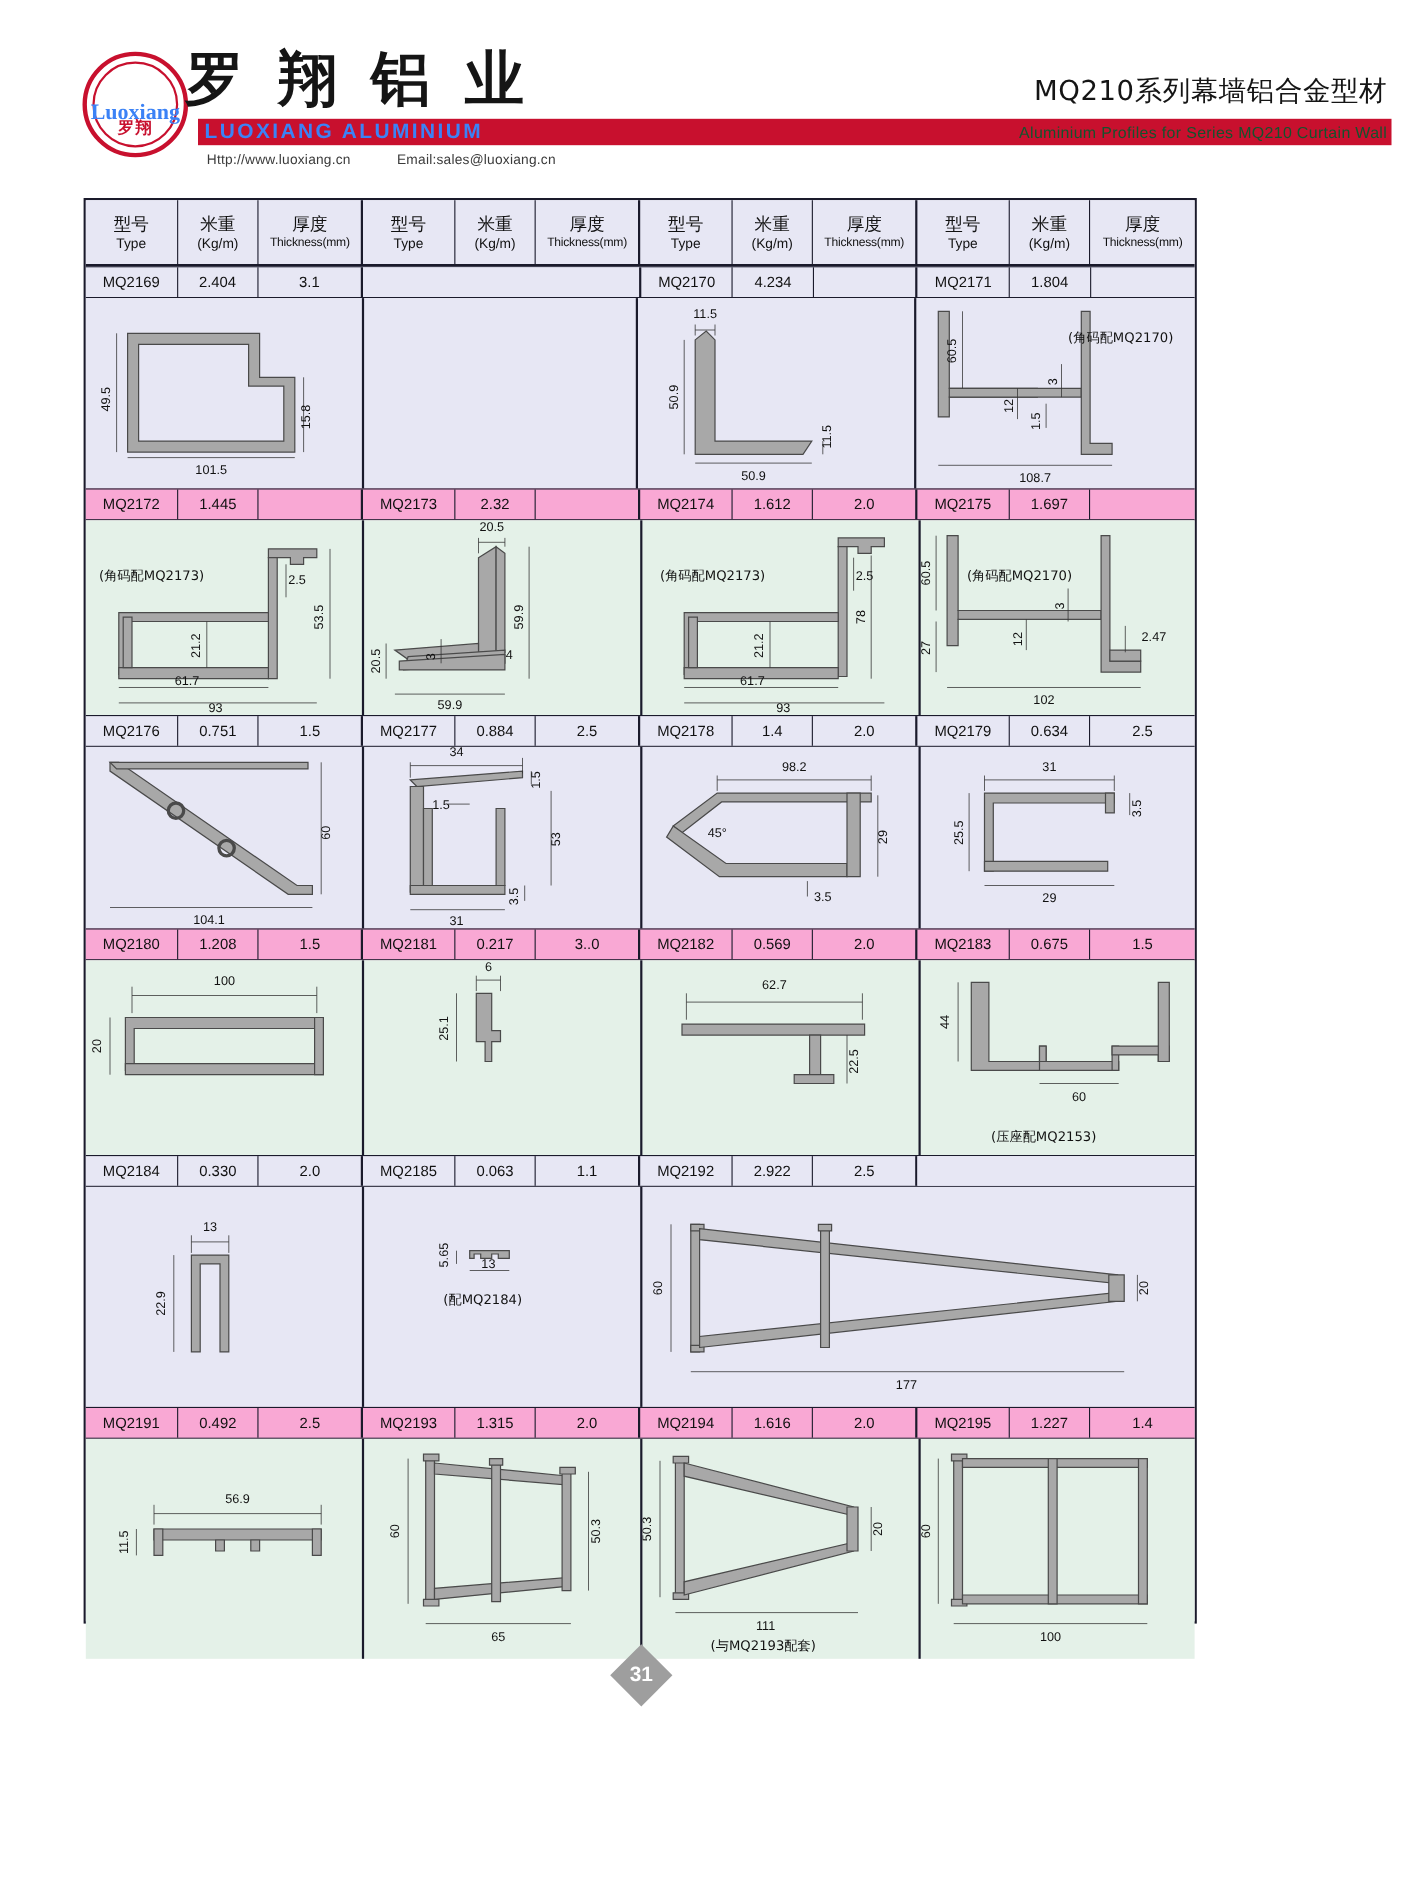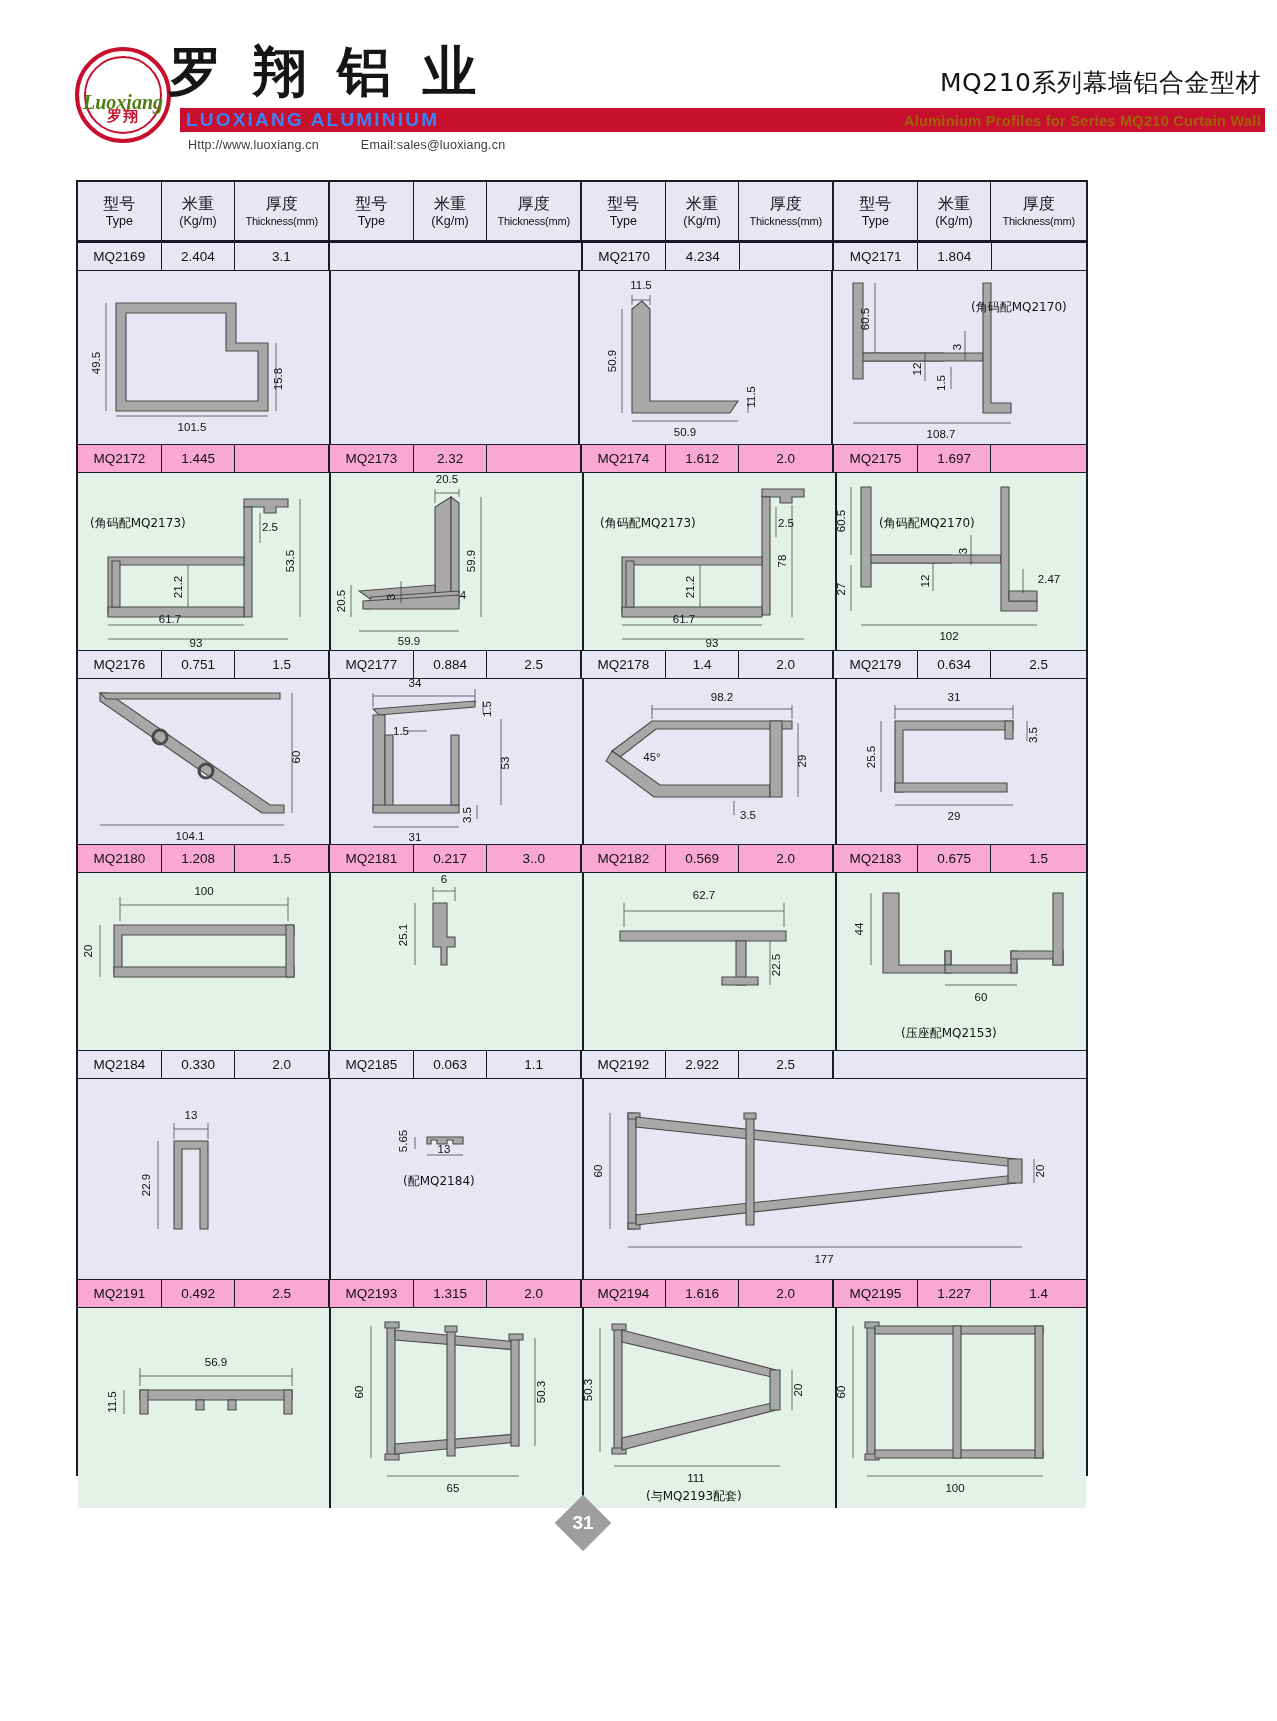--- a/index.html
+++ b/index.html
@@ -23,21 +23,21 @@
     border:2px solid #c8102e;border-radius:50%;
   }
   .logo-mark .cn{
     position:absolute;left:0;right:0;top:16px;text-align:center;
     font-size:15px;color:#c8102e;font-weight:bold;letter-spacing:1px;
     font-family:"DejaVu Sans",sans-serif;
     margin-top:40px;
   }
   .logo-mark .en{
     position:absolute;left:0;right:0;top:40px;text-align:center;
-    font-size:20px;color:#4d7c0f;font-weight:bold;font-style:italic;
+    font-size:20px;color:#3b82f6;font-weight:bold;
     font-family:"Liberation Serif",serif;
   }
   .logo-cn-text{
     position:absolute;left:168px;top:45px;
     font-size:54px;font-weight:bold;color:#151515;
     letter-spacing:6px;line-height:1;
     font-family:"DejaVu Sans",sans-serif;
   }
   .logo-bar{
     position:absolute;left:180px;top:108px;width:1085px;height:24px;
@@ -53,23 +53,22 @@
     font-size:12.5px;color:#3b3b3b;letter-spacing:.2px;
   }
   .contact span{margin-right:42px;}
   .title-cn{
     position:absolute;right:16px;top:66px;
     font-size:25px;color:#151515;font-weight:normal;letter-spacing:.5px;
     font-family:"DejaVu Sans",sans-serif;
   }
   .title-en{
     position:absolute;right:16px;top:112px;
-    font-size:14.5px;color:#a16207;letter-spacing:.3px;
+    font-size:14.5px;color:#14532d;letter-spacing:.3px;
     line-height:18px;
-    font-weight:bold;
   }
   
   .sheet{
     position:absolute;left:76px;top:180px;
     width:1012px;height:1296px;
     border:2px solid #1a1a2b;box-sizing:border-box;
     background:#fff;
   }
   .colhead{
     display:flex;height:58px;border-bottom:2px solid #1a1a2b;

